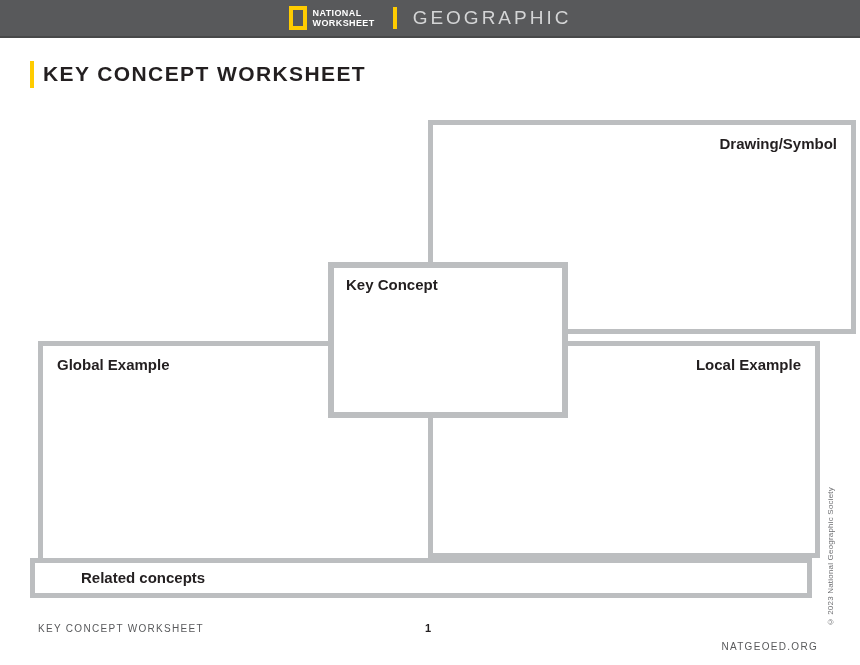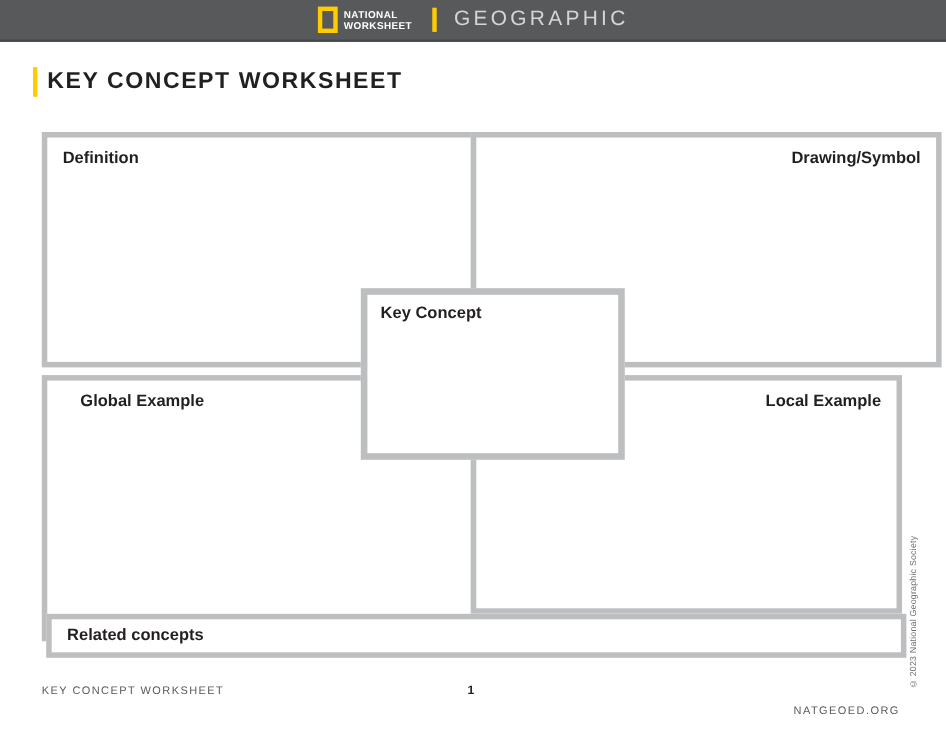--- a/index.html
+++ b/index.html
@@ -54,25 +54,25 @@
     background:#ffffff;
     box-sizing:border-box;
   }
   .ws-box .box-label{
     font-size:15px;font-weight:bold;color:#231F20;
     padding:10px 14px 0 14px;
   }
   .ws-box .box-label.right{text-align:right;}
   #box-definition{left:38px;top:120px;width:395px;height:214px;}
   #box-drawing{left:428px;top:120px;width:428px;height:214px;}
-  #box-global{left:38px;top:341px;width:395px;height:242px;padding-left:16px;}
+  #box-global{left:38px;top:341px;width:395px;height:242px;}
   #box-local{left:428px;top:341px;width:392px;height:217px;}
   #box-key{left:328px;top:262px;width:240px;height:156px;border-width:6px;z-index:2;}
   #box-key .box-label{padding:8px 12px 0 12px;}
-  #box-related{left:42px;top:558px;width:782px;height:40px;}
+  #box-related{left:30px;top:558px;width:782px;height:40px;padding-left:32px;}
   #box-related .box-label{padding:6px 14px 0 14px;}
   
   .footer-left{
     position:absolute;left:38px;top:623px;
     font-size:10px;color:#58595B;letter-spacing:1.3px;
   }
   .footer-page{
     position:absolute;left:398px;top:622px;width:60px;
     text-align:center;
     font-size:11px;font-weight:bold;color:#231F20;
@@ -105,23 +105,20 @@
       <div class="brand-sep"></div>
       <div class="brand-education">GEOGRAPHIC</div>
     </div>
   </div>
 
   <div class="title-row">
     <div class="title-accent"></div>
     <div class="page-title">KEY CONCEPT WORKSHEET</div>
   </div>
 
-  <div class="ws-box" id="box-definition">
-    <div class="box-label">Definition</div>
-  </div>
 
   <div class="ws-box" id="box-drawing">
     <div class="box-label right">Drawing/Symbol</div>
   </div>
 
   <div class="ws-box" id="box-global">
     <div class="box-label">Global Example</div>
   </div>
 
   <div class="ws-box" id="box-local">

